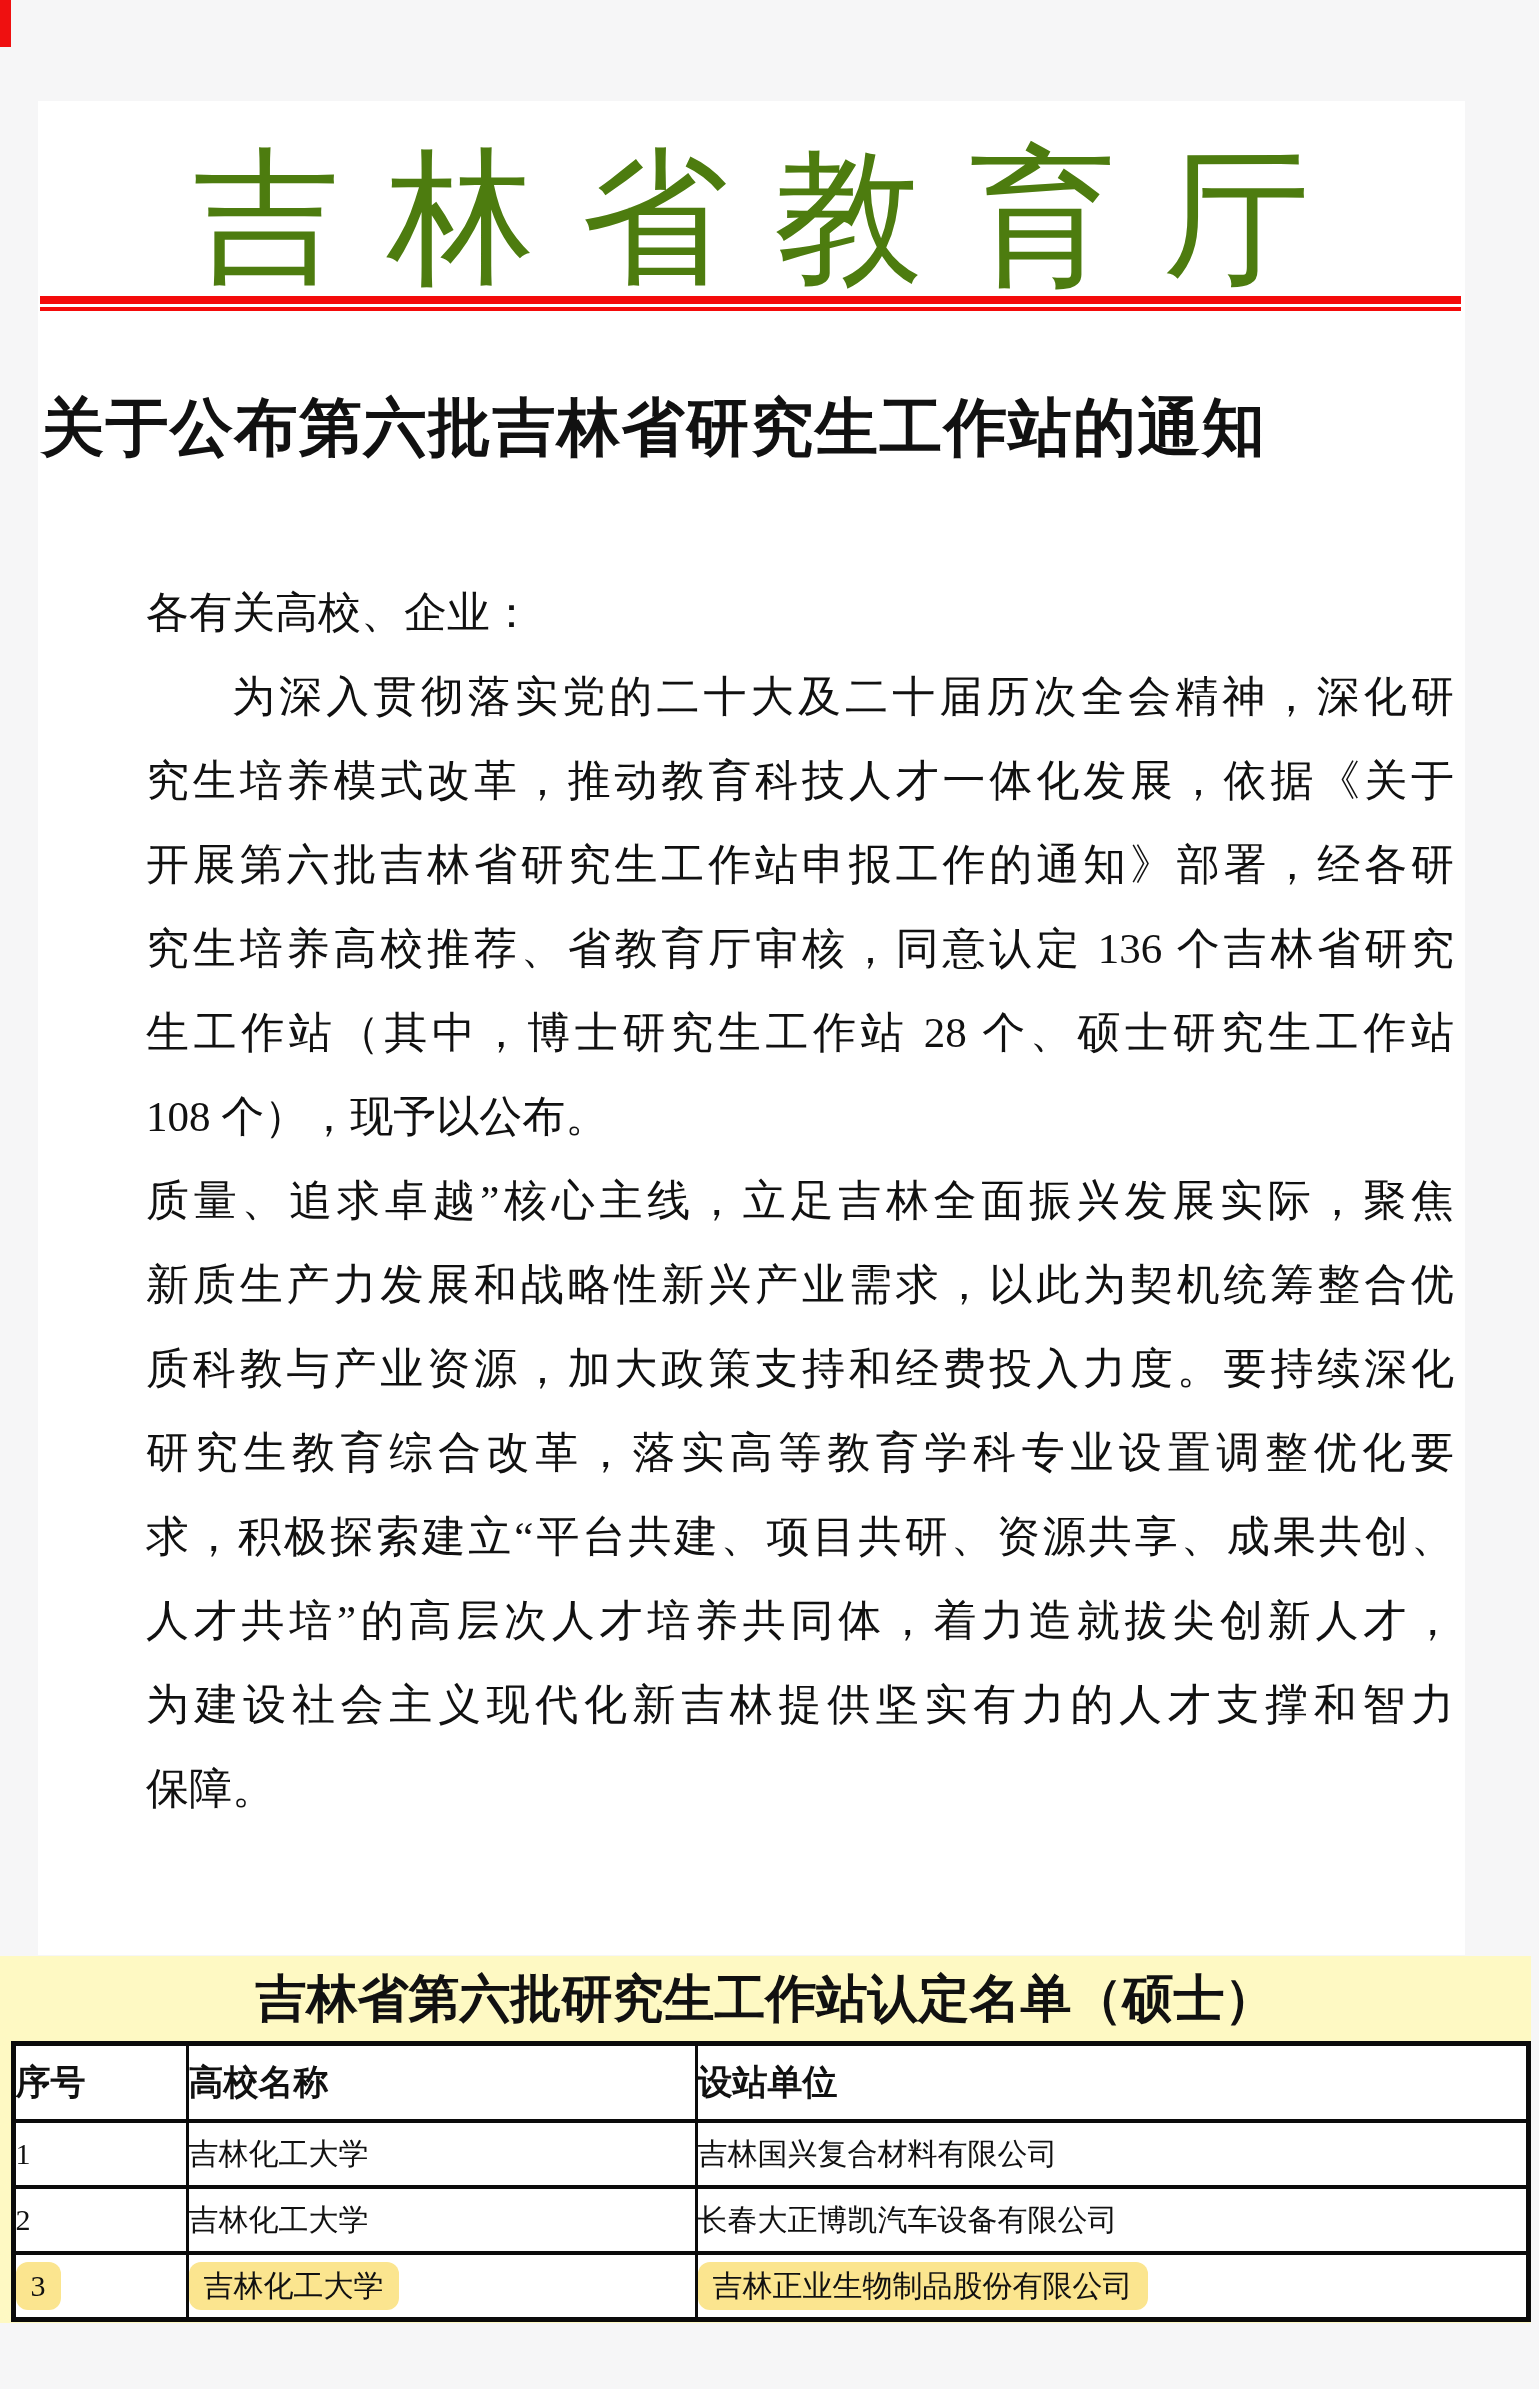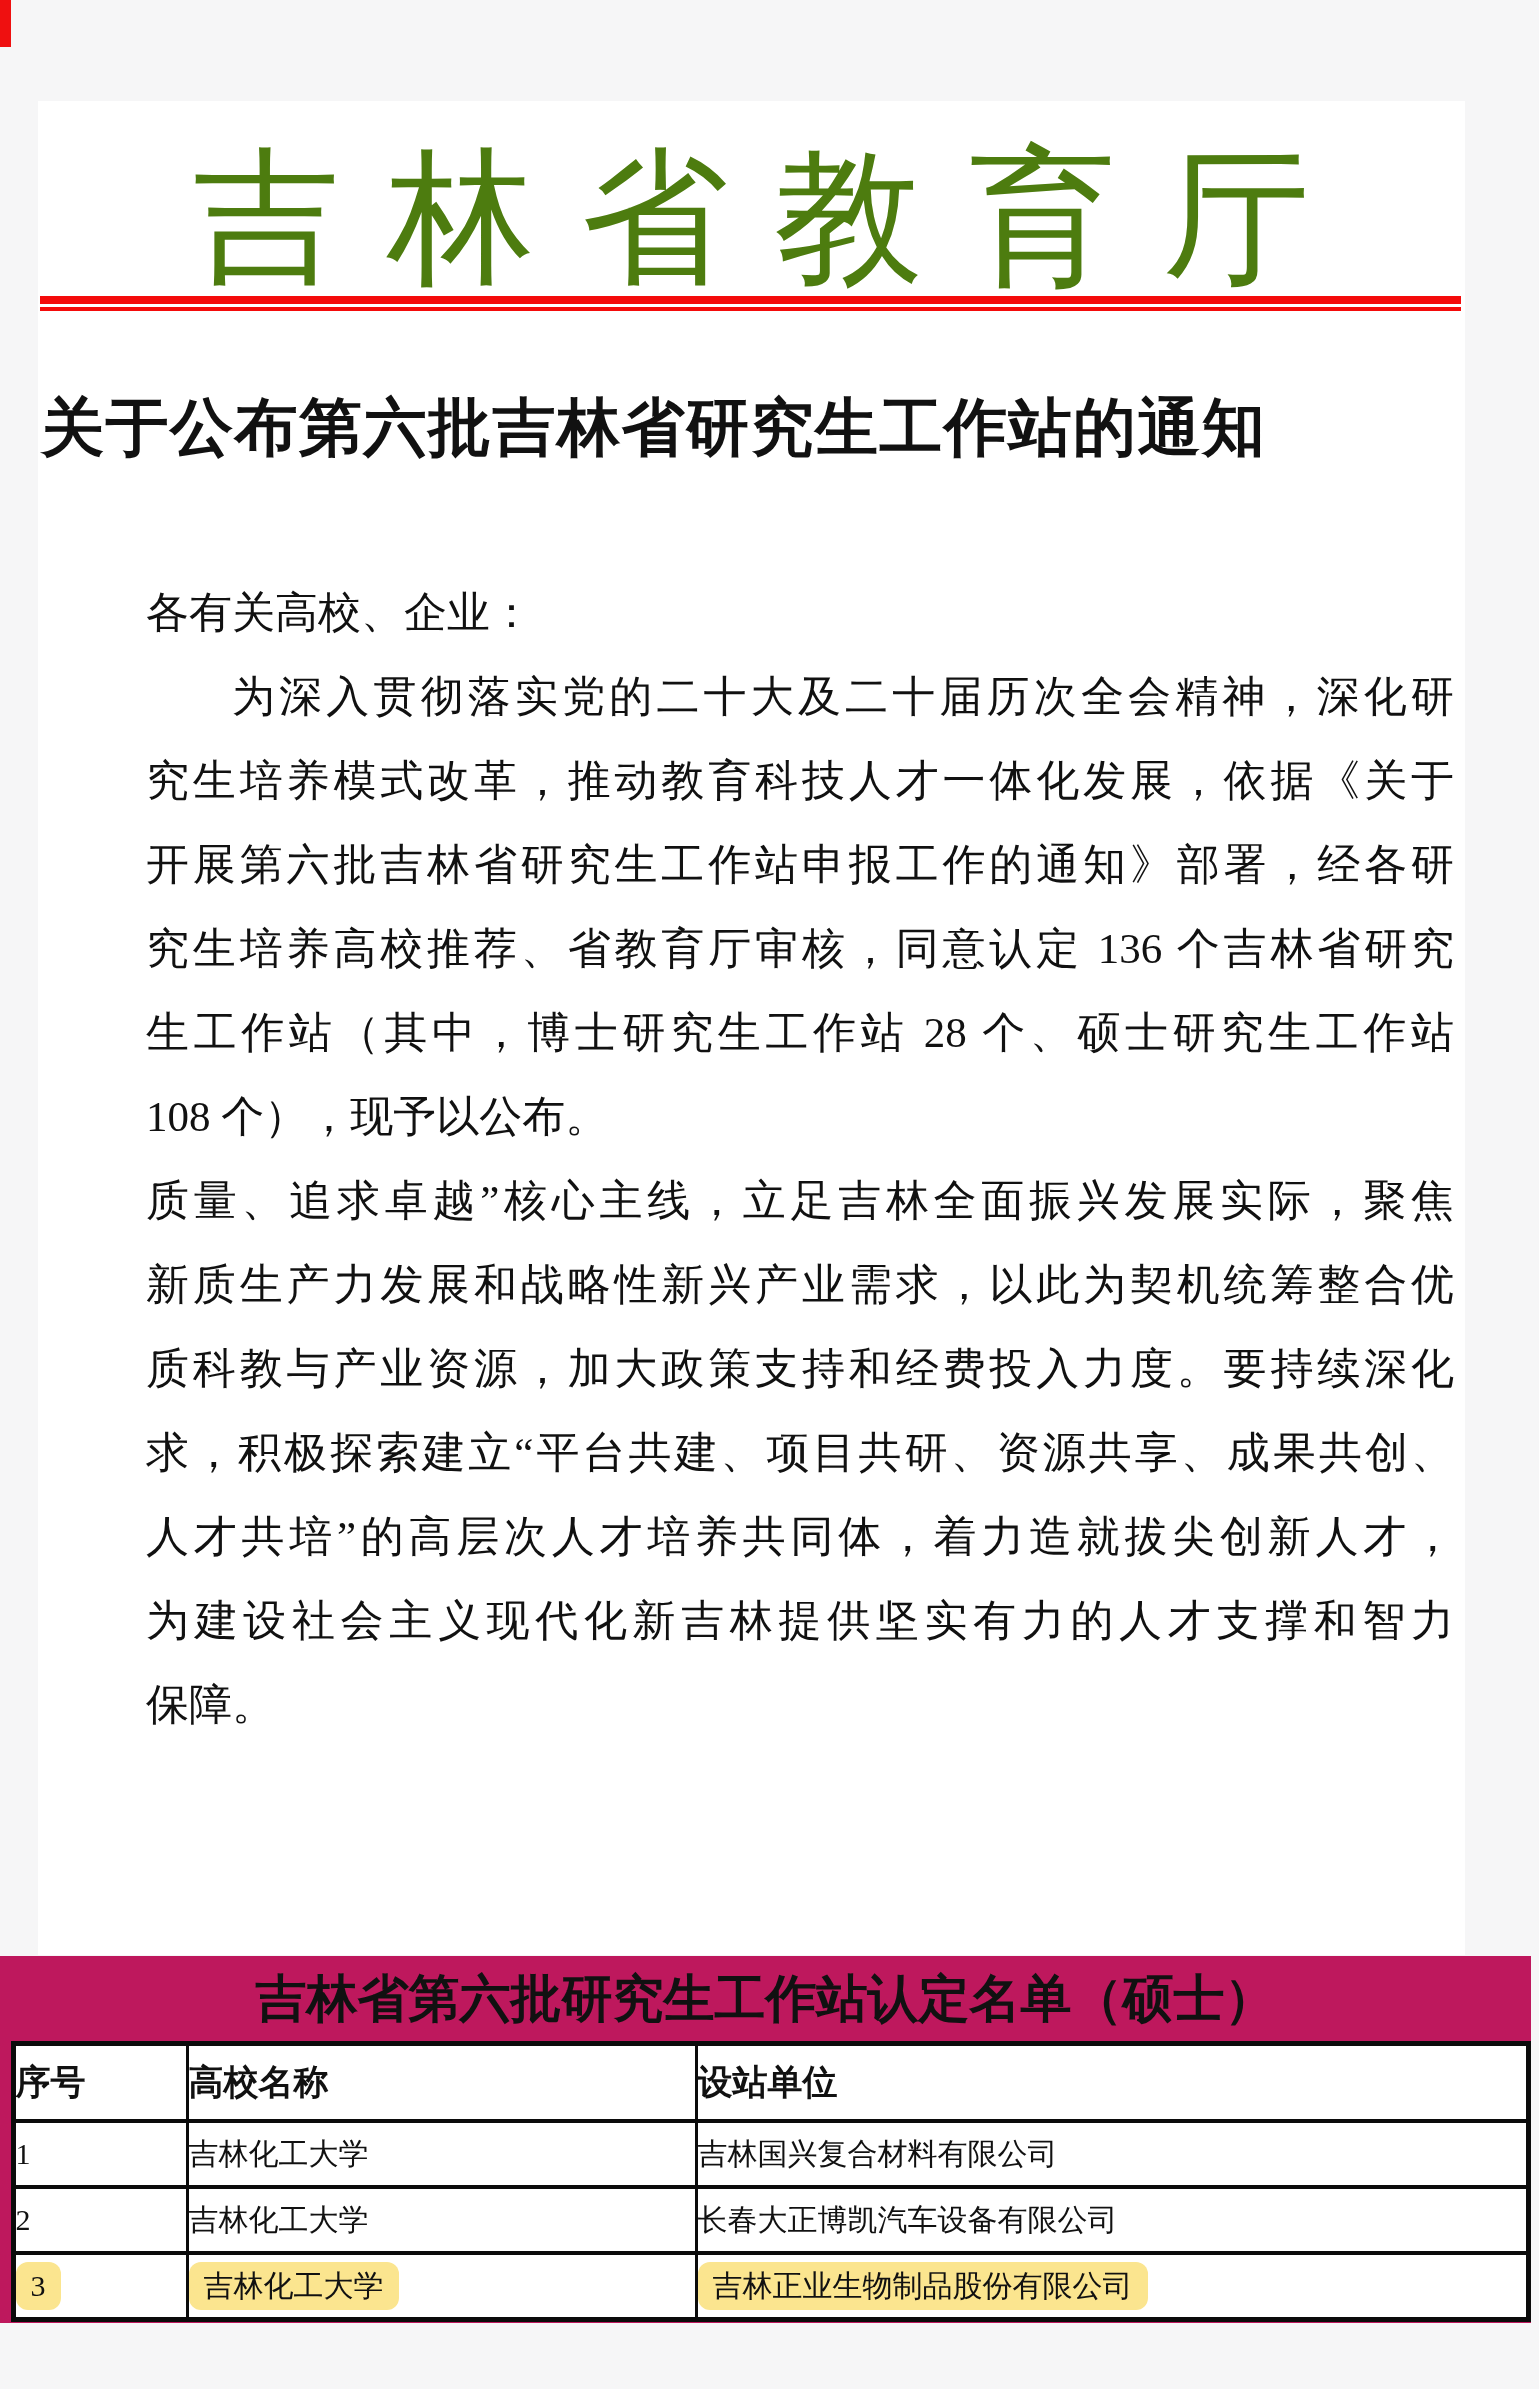--- a/index.html
+++ b/index.html
@@ -50,21 +50,21 @@
     white-space:nowrap;
     text-align:justify; text-align-last:justify;
   }
   .bline.left { text-align:left; text-align-last:left; }
   .bline.ind  { padding-left:86px; }
 
   
   .table-section {
     position:absolute; left:0; top:1956px;
     width:1531px; height:367px;
-    background:#be185d;
+    background:#fef9c3;
   }
   .list-title {
     margin:0; padding-top:6px;
     text-align:center;
     font-size:51px; line-height:75px; font-weight:700;
     white-space:nowrap;
   }
   table.ws {
     position:absolute; left:10.5px; top:85px;
     width:1520px;
@@ -107,20 +107,21 @@
     <div class="bline left">各有关高校、企业：</div>
     <div class="bline ind">为深入贯彻落实党的二十大及二十届历次全会精神，深化研</div>
     <div class="bline">究生培养模式改革，推动教育科技人才一体化发展，依据《关于</div>
     <div class="bline">开展第六批吉林省研究生工作站申报工作的通知》部署，经各研</div>
     <div class="bline">究生培养高校推荐、省教育厅审核，同意认定 136 个吉林省研究</div>
     <div class="bline">生工作站（其中，博士研究生工作站 28 个、硕士研究生工作站</div>
     <div class="bline left">108 个），现予以公布。</div>
     <div class="bline">质量、追求卓越”核心主线，立足吉林全面振兴发展实际，聚焦</div>
     <div class="bline">新质生产力发展和战略性新兴产业需求，以此为契机统筹整合优</div>
     <div class="bline">质科教与产业资源，加大政策支持和经费投入力度。要持续深化</div>
+    <div class="bline">研究生教育综合改革，落实高等教育学科专业设置调整优化要</div>
     <div class="bline">求，积极探索建立“平台共建、项目共研、资源共享、成果共创、</div>
     <div class="bline">人才共培”的高层次人才培养共同体，着力造就拔尖创新人才，</div>
     <div class="bline">为建设社会主义现代化新吉林提供坚实有力的人才支撑和智力</div>
     <div class="bline left">保障。</div>
   </div>
 </div>
 
 <div class="table-section">
   <h2 class="list-title">吉林省第六批研究生工作站认定名单（硕士）</h2>
 

